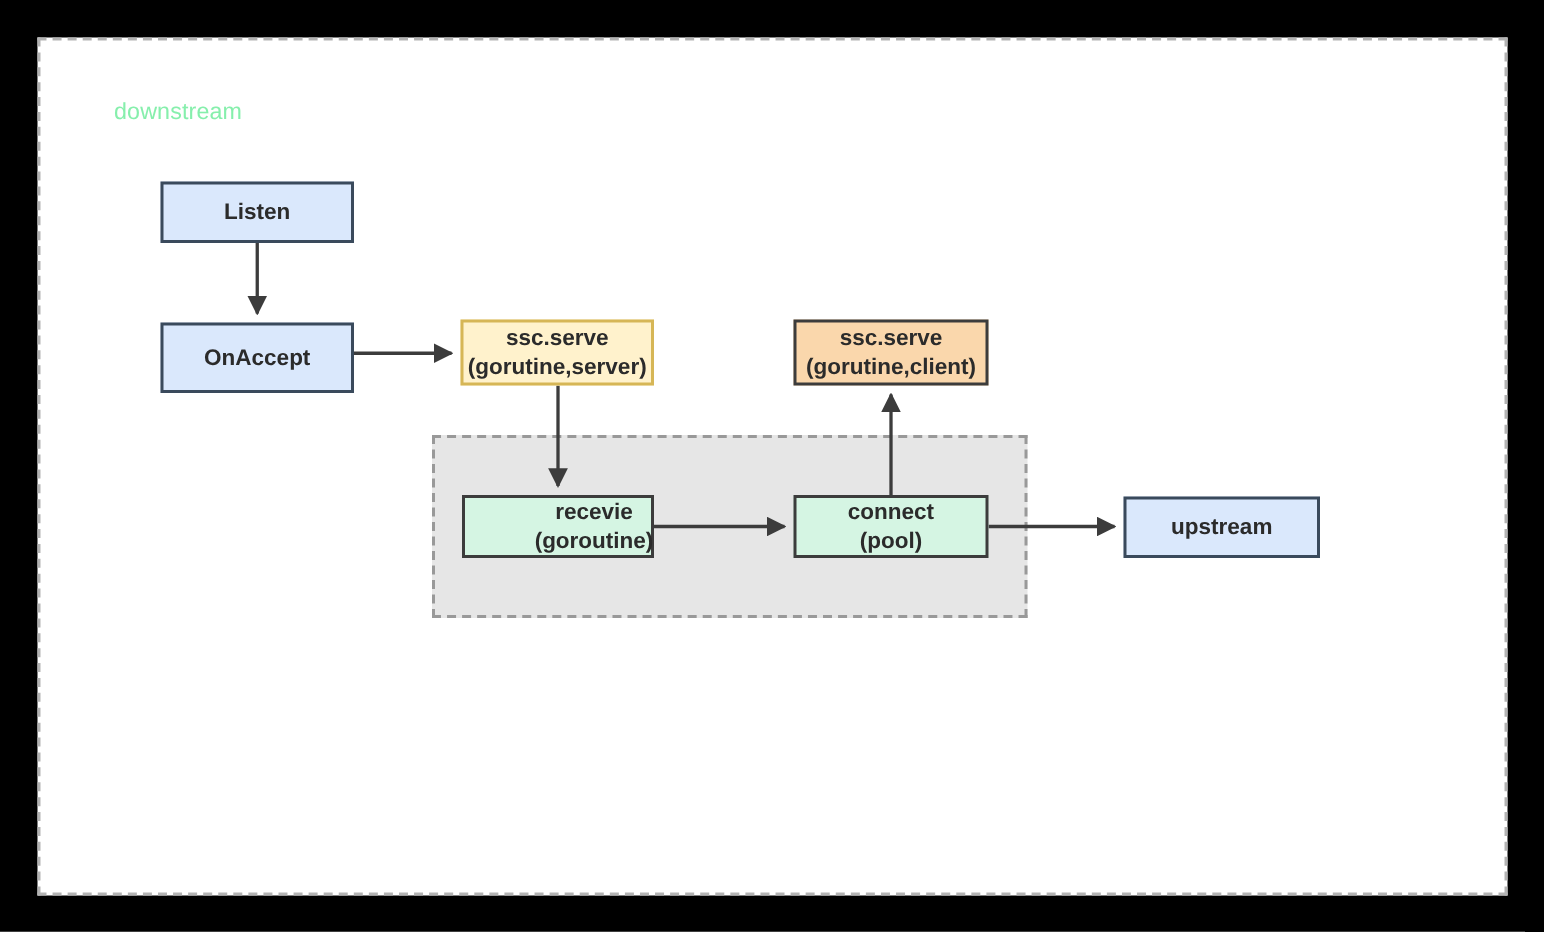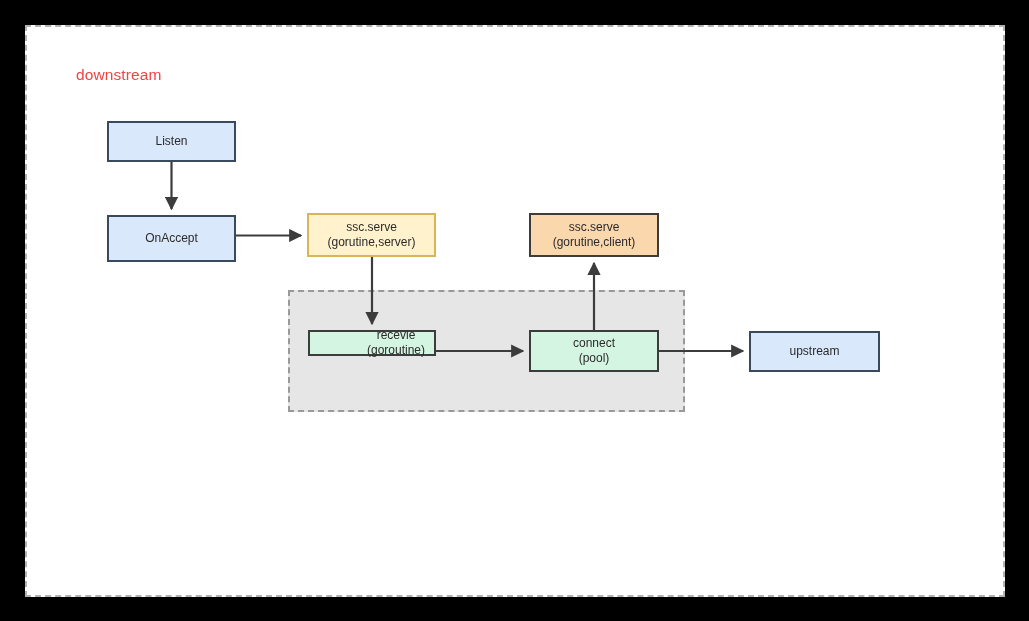--- a/index.html
+++ b/index.html
@@ -28,21 +28,21 @@
     background: #ffffff;
     border: 2px dashed #b3b3b3;
     box-sizing: border-box;
   }
   
   .group-label {
     position: absolute;
     left: 76px;
     top: 66px;
     font-size: 15.5px;
-    color: #ef4444;
+    color: #86efac;
     letter-spacing: 0.1px;
     white-space: nowrap;
   }
   
   .subgroup {
     position: absolute;
     left: 288px;
     top: 290px;
     width: 397px;
     height: 122px;
@@ -52,24 +52,25 @@
   }
   
   .node {
     position: absolute;
     box-sizing: border-box;
     border: 2px solid #3c3c3c;
     display: flex;
     align-items: center;
     justify-content: center;
     text-align: center;
-    font-size: 12px;
+    font-size: 15px;
     line-height: 1.28;
     color: #2b2b2b;
     white-space: pre-line;
+    font-weight: bold;
   }
   .node.blue   { background: #dae8fc; border-color: #3a4a5c; }
   .node.yellow { background: #fff2cc; border-color: #d6b656; }
   .node.orange { background: #fad7ac; border-color: #3c3c3c; }
   .node.green  { background: #d5f5e3; border-color: #3c3c3c; }
 
   
   .edges {
     position: absolute;
     left: 0;
@@ -125,21 +126,21 @@
   <div class="node blue" style="left:107px; top:121px; width:129px; height:41px;">Listen</div>
 
   <div class="node blue" style="left:107px; top:215px; width:129px; height:47px;">OnAccept</div>
 
   <div class="node yellow" style="left:307px; top:213px; width:129px; height:44px;">ssc.serve
 (gorutine,server)</div>
 
   <div class="node orange" style="left:529px; top:213px; width:130px; height:44px;">ssc.serve
 (gorutine,client)</div>
 
-  <div class="node green" style="left:308px; top:330px; width:128px; height:26px;padding-left:48px;">recevie
+  <div class="node green" style="left:308px; top:330px; width:128px; height:42px;padding-left:48px;">recevie
 (goroutine)</div>
 
   <div class="node blue" style="left:749px; top:331px; width:131px; height:41px;">upstream</div>
 
   <div class="node green" style="left:529px; top:330px; width:130px; height:42px;">connect
 (pool)</div>
 
 </div>
 
 </body></html>

